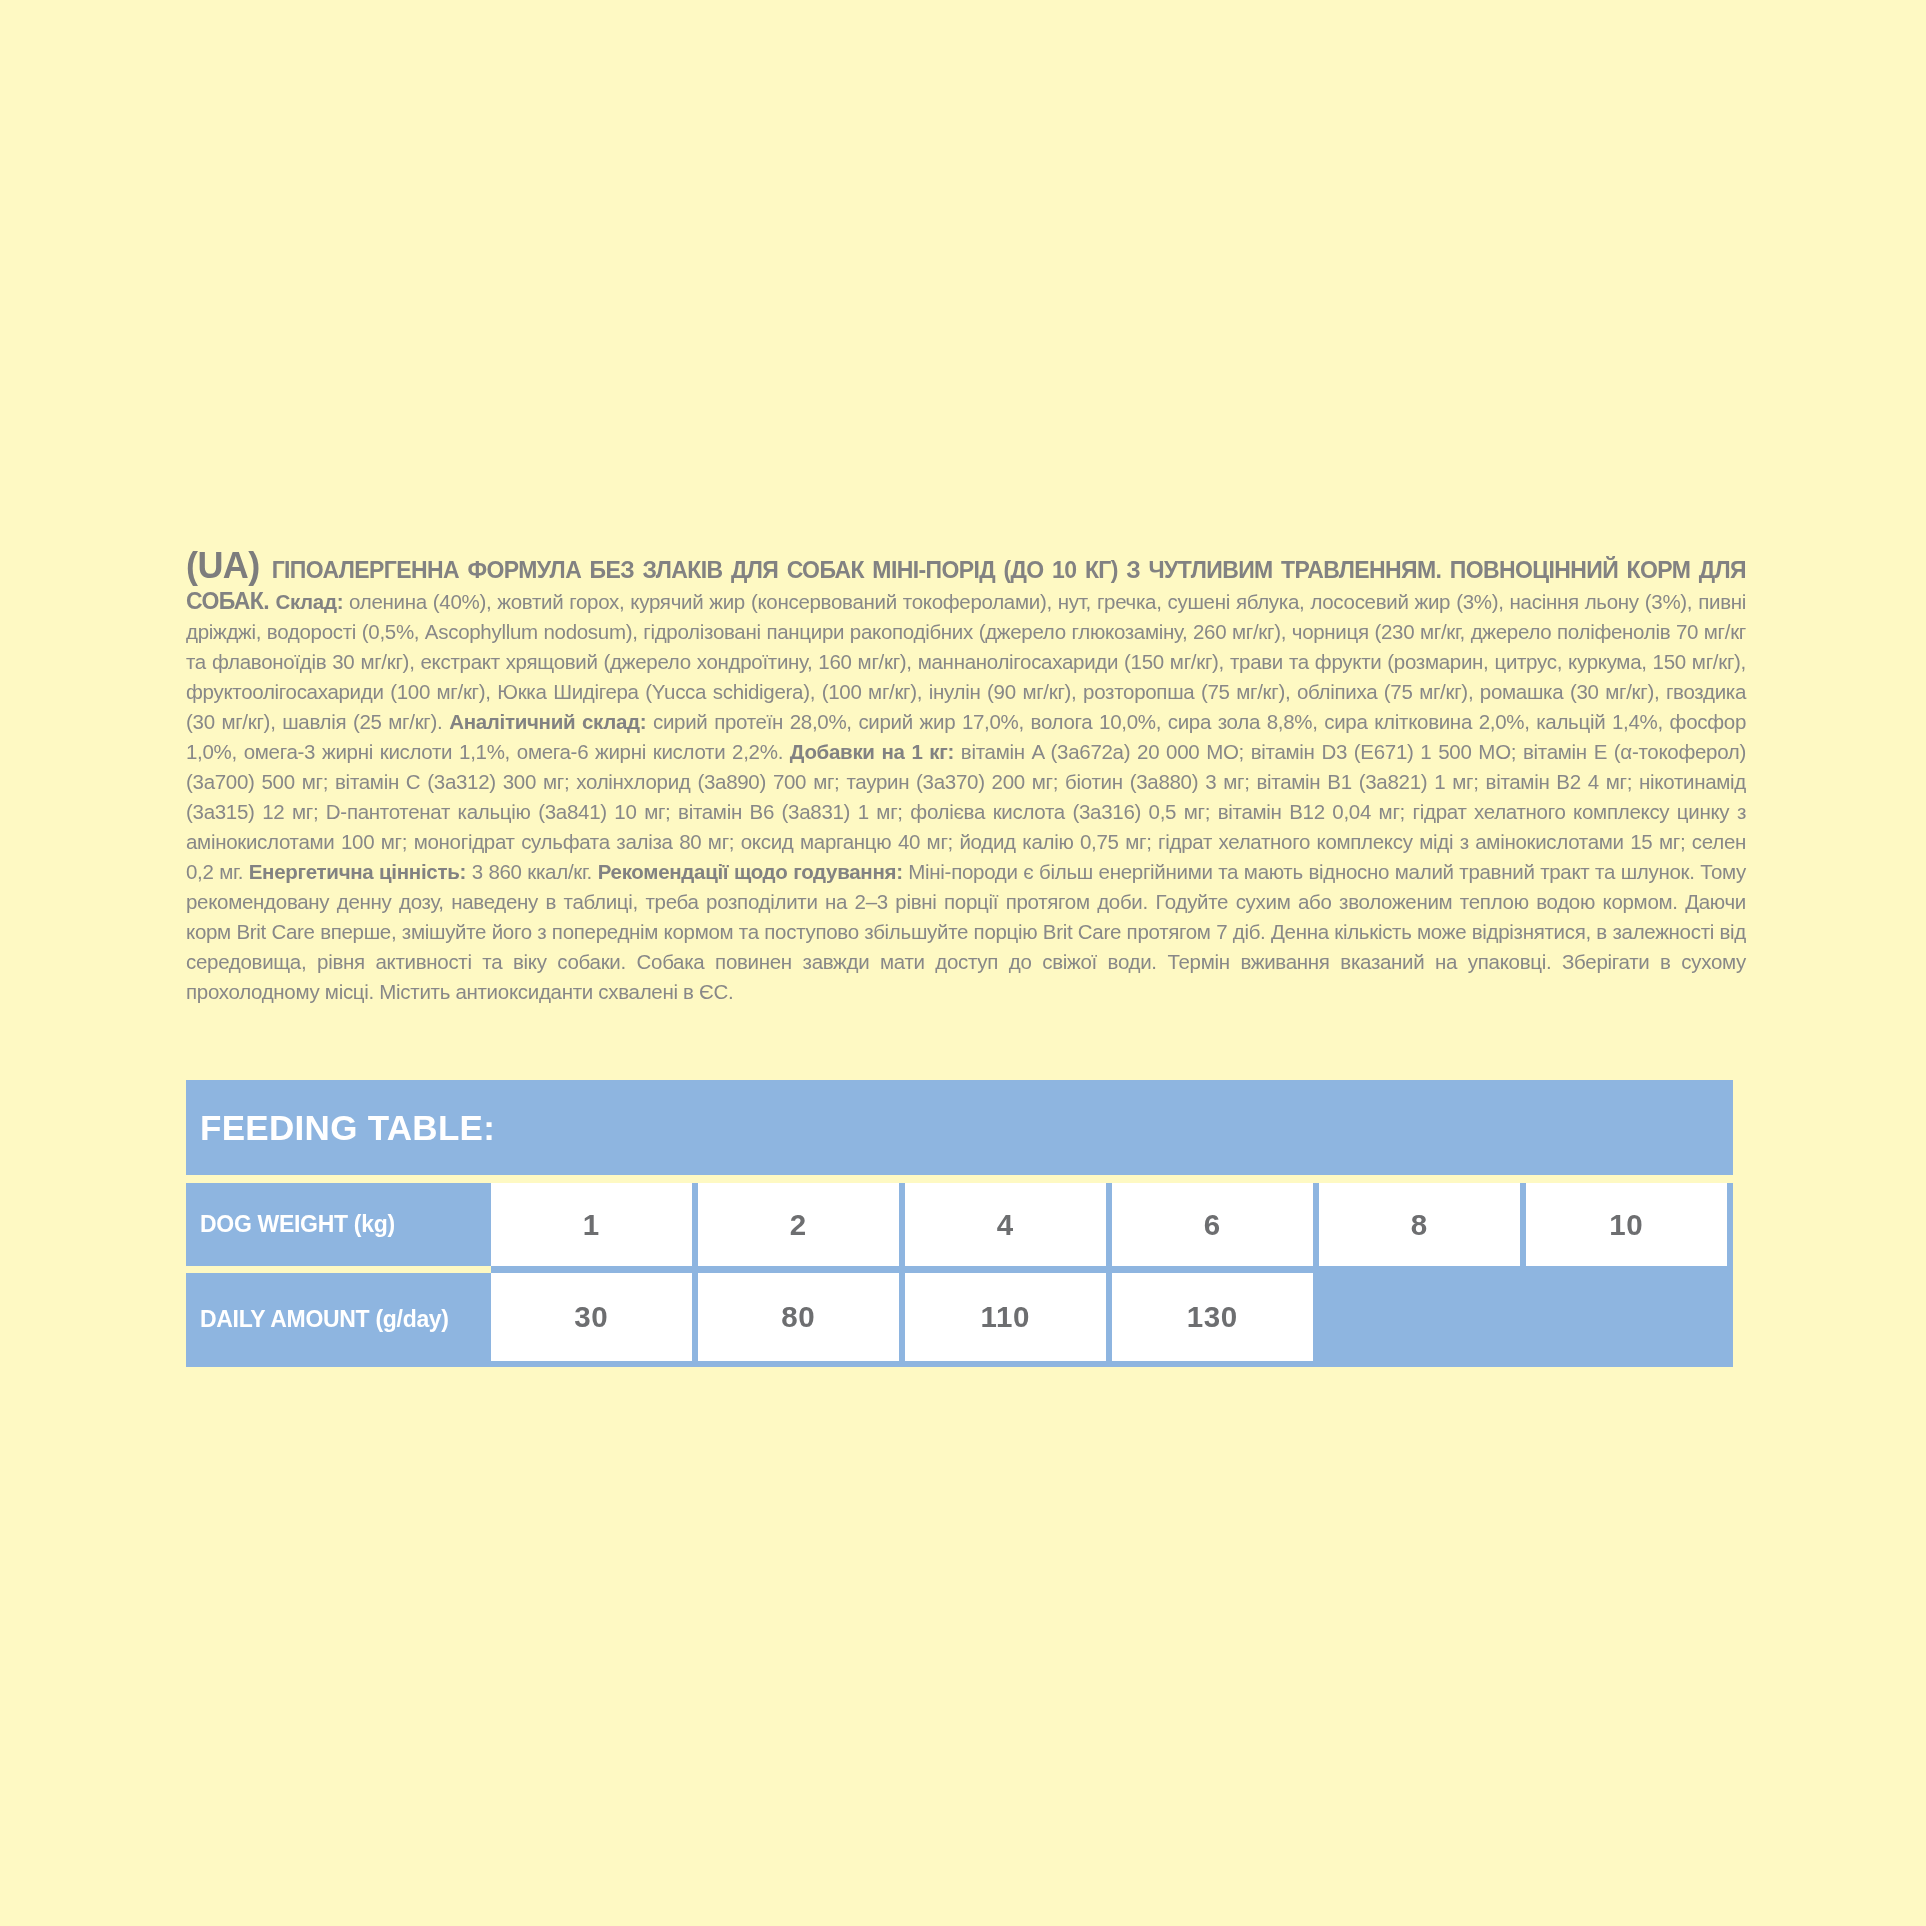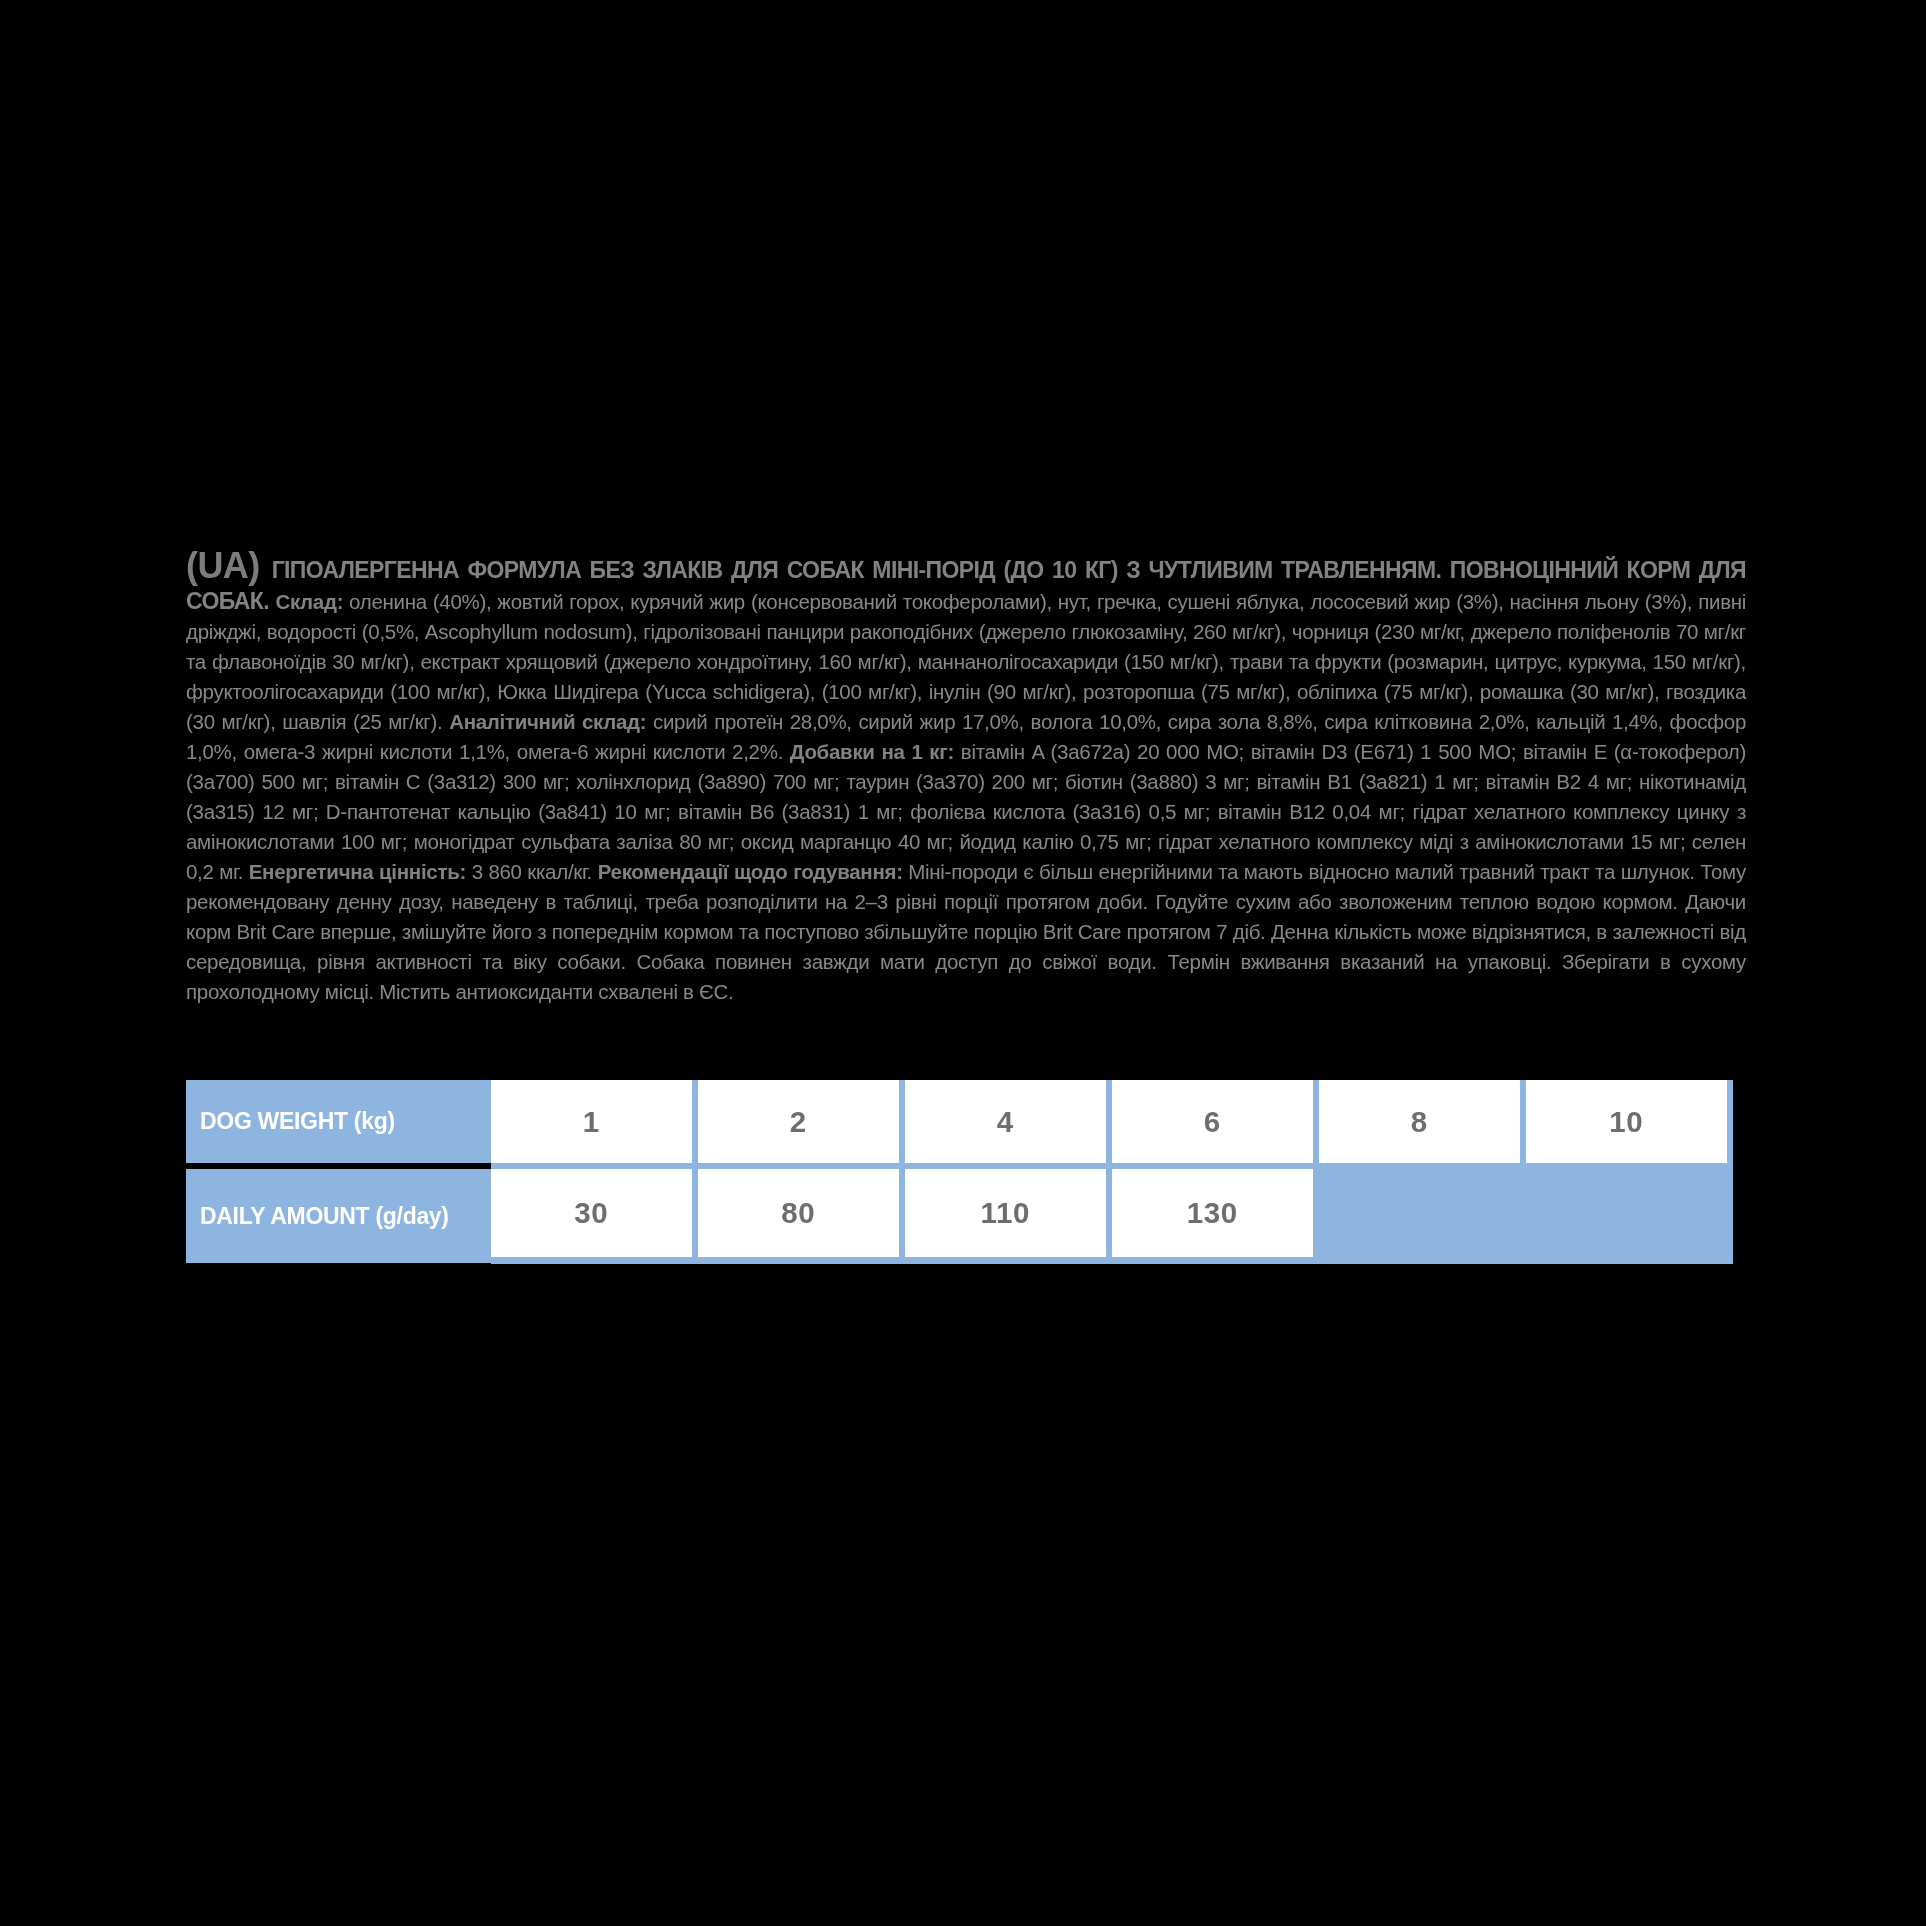--- a/index.html
+++ b/index.html
@@ -1,21 +1,21 @@
 <!DOCTYPE html>
 <html style="font-size:10.3px"><head>
 <meta charset="utf-8">
 <style>
   * { margin: 0; padding: 0; box-sizing: border-box; }
   html, body { background: #ffffff; }
   .page {
     position: relative;
     width: 1926px;
     height: 1926px;
-    background: #000000;
+    background: #fef9c3;
     font-family: "Liberation Sans", sans-serif;
     overflow: hidden;
   }
 
   
   .text-block {
     position: absolute;
     left: 186px;
     top: 551px;
     width: 1560px;
@@ -104,20 +104,23 @@
     <span class="seg">сирий протеїн 28,0%, сирий жир 17,0%, волога 10,0%, сира зола 8,8%, сира клітковина 2,0%, кальцій 1,4%, фосфор 1,0%, омега-3 жирні кислоти 1,1%, омега-6 жирні кислоти 2,2%. </span>
     <span class="seg b">Добавки на 1 кг: </span>
     <span class="seg">вітамін A (3a672a) 20 000 МО; вітамін D3 (E671) 1 500 МО; вітамін E (α-токоферол) (3a700) 500 мг; вітамін C (3a312) 300 мг; холінхлорид (3a890) 700 мг; таурин (3a370) 200 мг; біотин (3a880) 3 мг; вітамін B1 (3a821) 1 мг; вітамін B2 4 мг; нікотинамід (3a315) 12 мг; D-пантотенат кальцію (3a841) 10 мг; вітамін B6 (3a831) 1 мг; фолієва кислота (3a316) 0,5 мг; вітамін B12 0,04 мг; гідрат хелатного комплексу цинку з амінокислотами 100 мг; моногідрат сульфата заліза 80 мг; оксид марганцю 40 мг; йодид калію 0,75 мг; гідрат хелатного комплексу міді з амінокислотами 15 мг; селен 0,2 мг. </span>
     <span class="seg b">Енергетична цінність: </span>
     <span class="seg">3 860 ккал/кг. </span>
     <span class="seg b">Рекомендації щодо годування: </span>
     <span class="seg">Міні-породи є більш енергійними та мають відносно малий травний тракт та шлунок. Тому рекомендовану денну дозу, наведену в таблиці, треба розподілити на 2–3 рівні порції протягом доби. Годуйте сухим або зволоженим теплою водою кормом. Даючи корм Brit Care вперше, змішуйте його з попереднім кормом та поступово збільшуйте порцію Brit Care протягом 7 діб. Денна кількість може відрізнятися, в залежності від середовища, рівня активності та віку собаки. Собака повинен завжди мати доступ до свіжої води. Термін вживання вказаний на упаковці. Зберігати в сухому прохолодному місці. Містить антиоксиданти схвалені в ЄС.</span>
   </div>
 
   <div class="feeding-table">
+    <div class="ft-header">
+      <span class="ft-title">FEEDING TABLE:</span>
+    </div>
     <div class="ft-body">
       <div class="ft-labels">
         <div class="ft-label-cell row0">DOG WEIGHT (kg)</div>
         <div class="ft-label-cell row1">DAILY AMOUNT (g/day)</div>
       </div>
       <div class="ft-grid">
         <div class="ft-cell">1</div>
         <div class="ft-cell">2</div>
         <div class="ft-cell">4</div>
         <div class="ft-cell">6</div>

